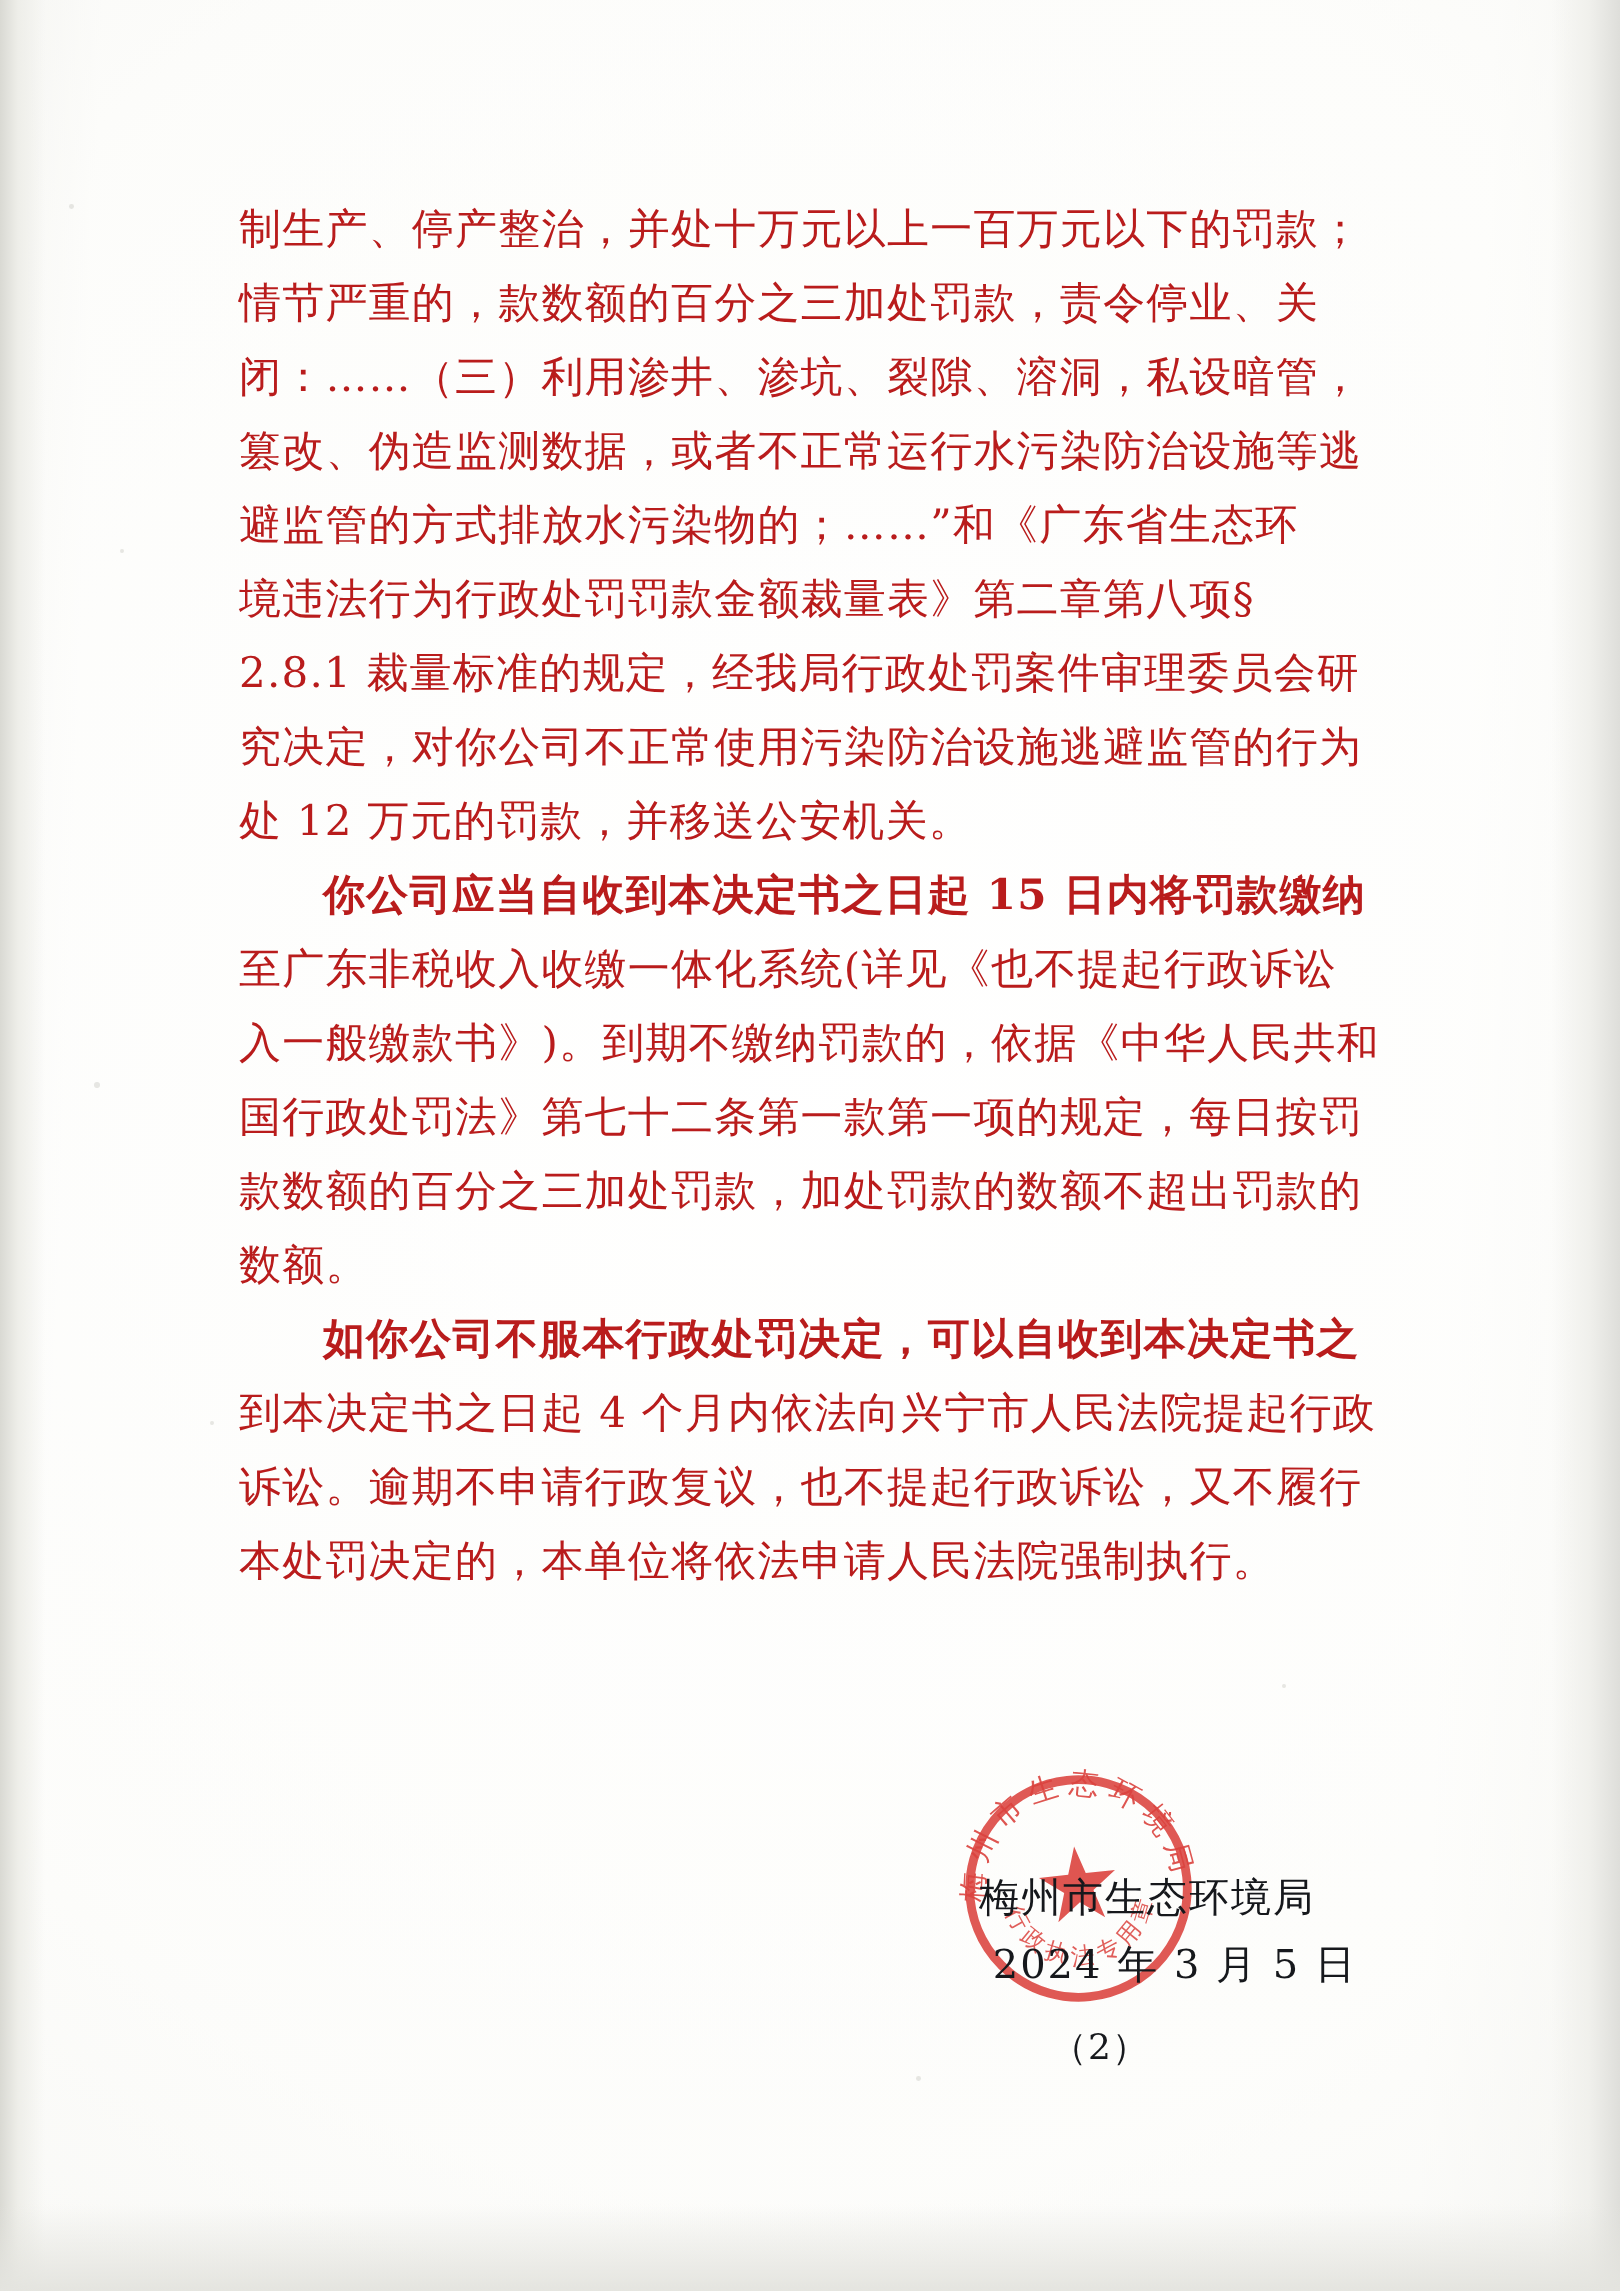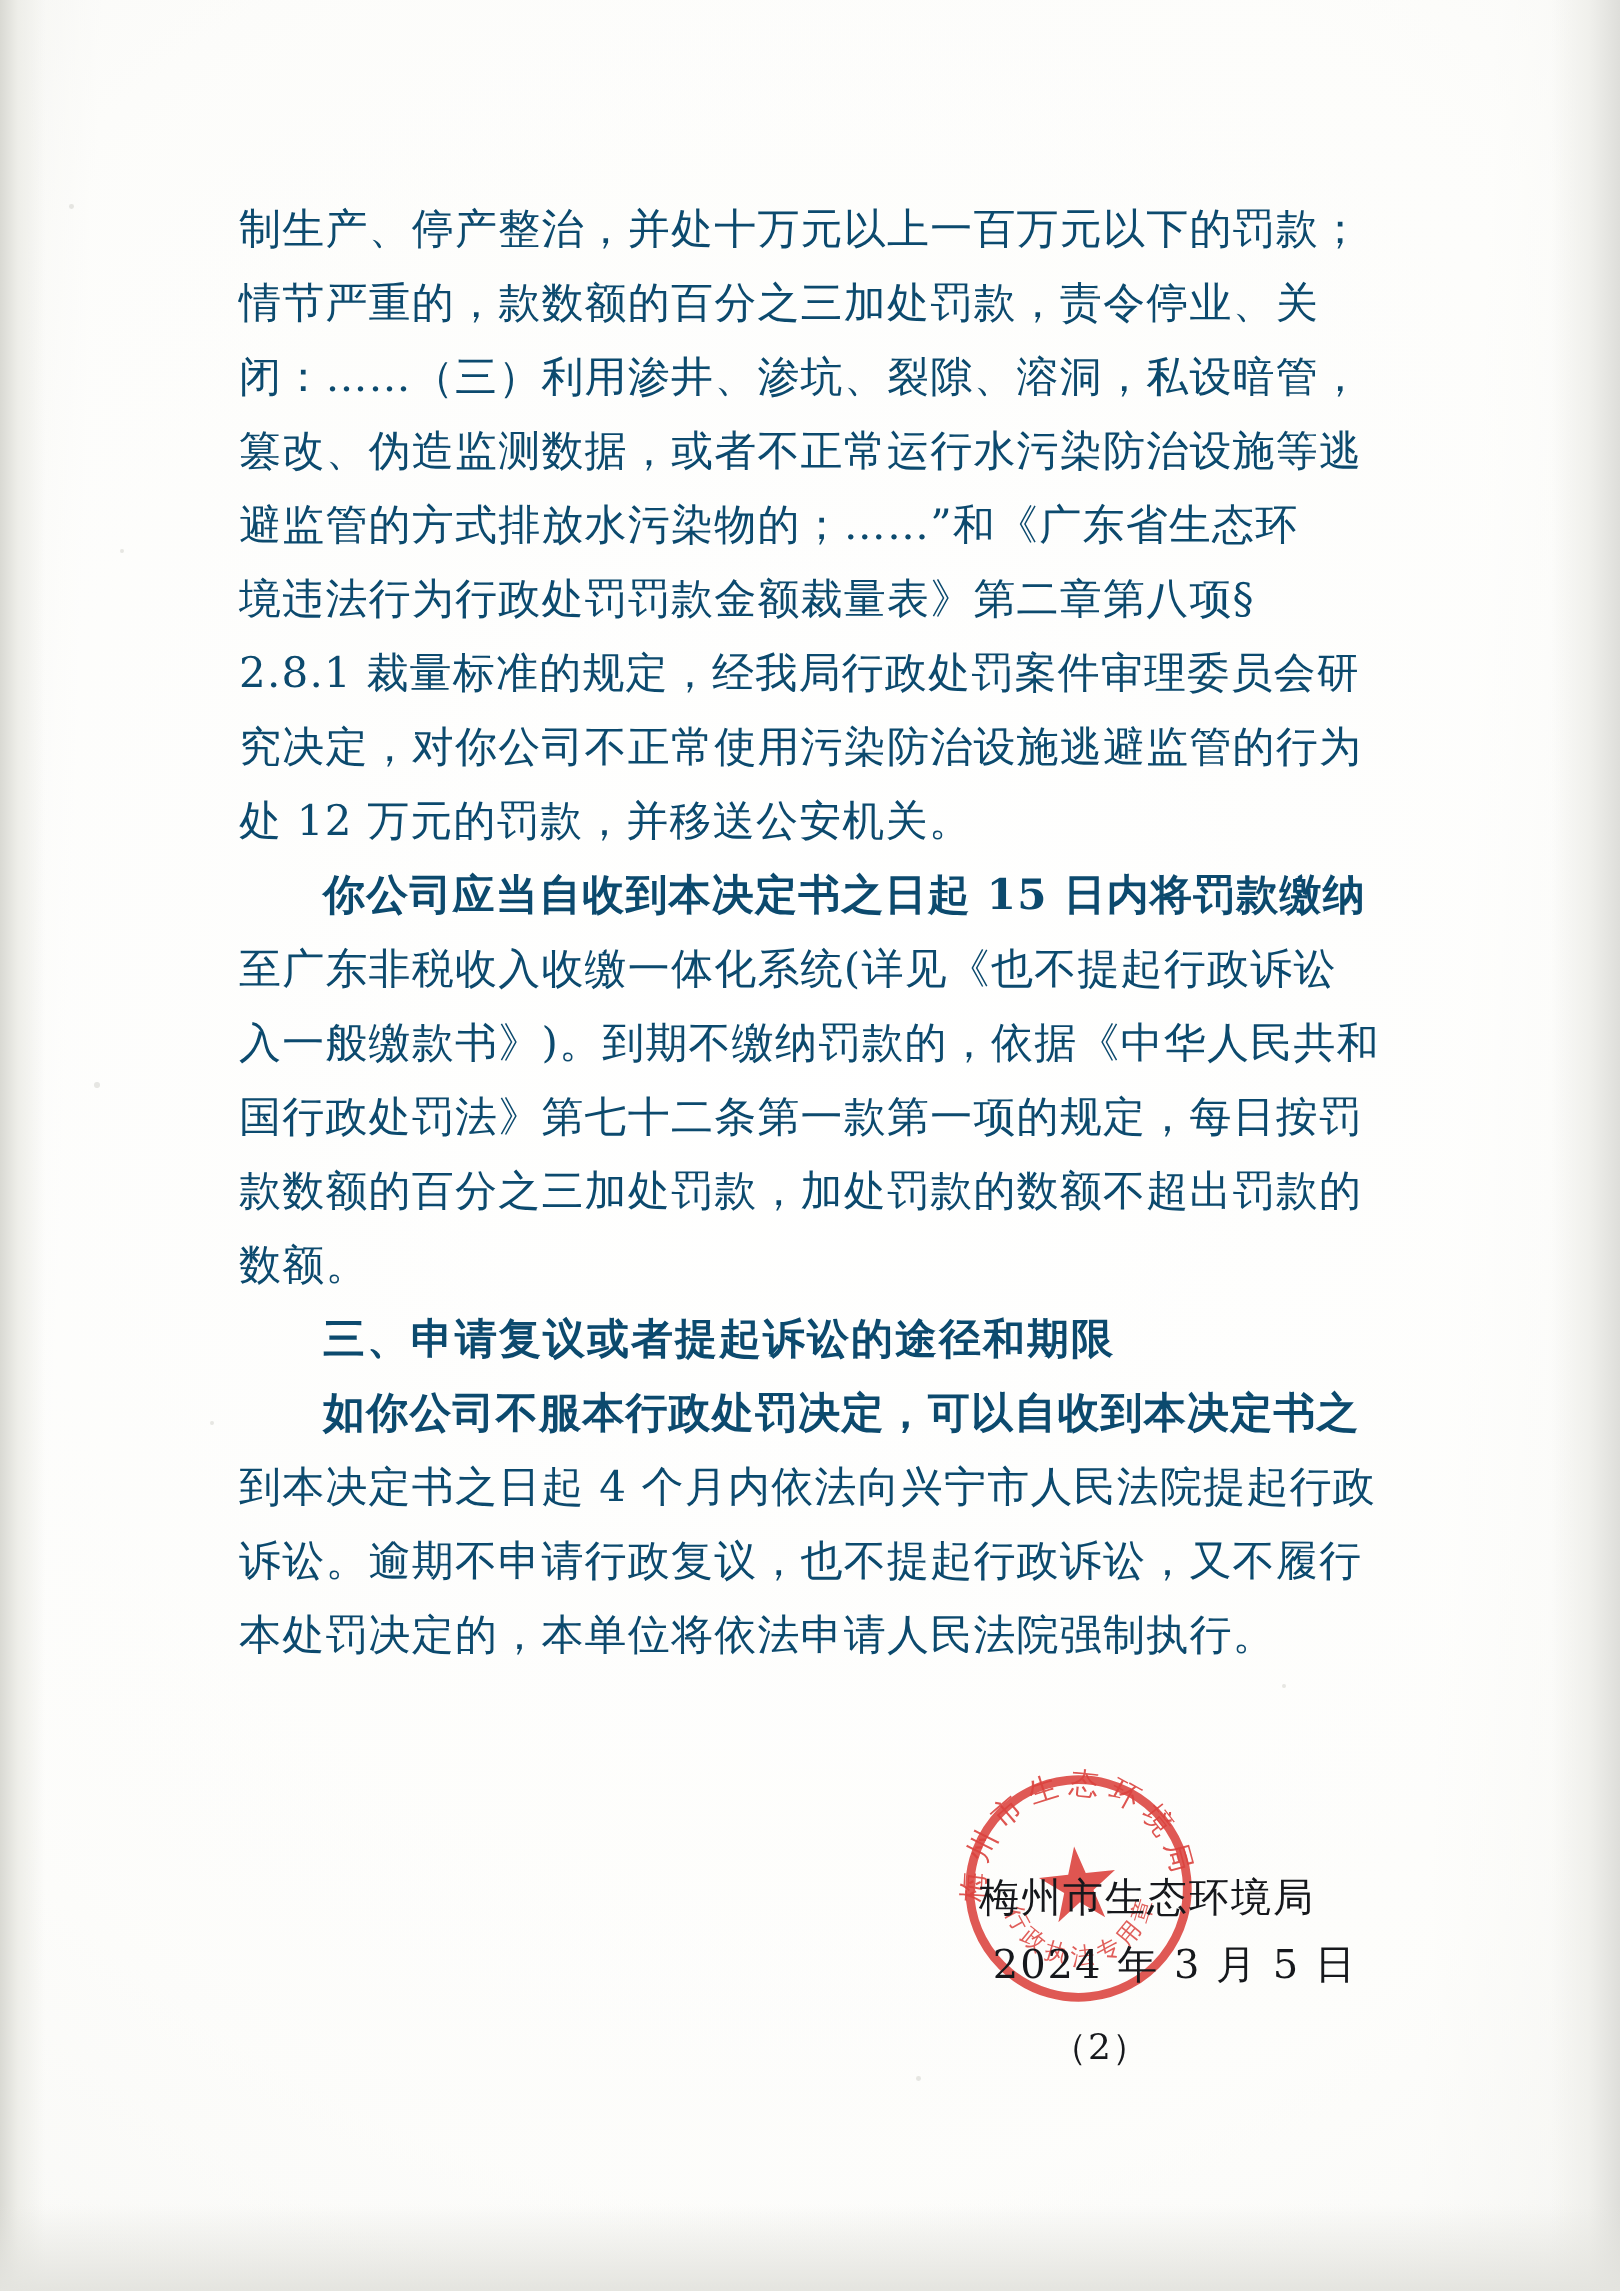--- a/index.html
+++ b/index.html
@@ -46,21 +46,21 @@
   #body-text {
     position:absolute;
     left:239px; top:192px;
     width:1157px;
   }
   .ln {
     font-family:"DejaVu Serif", serif;
     font-size:42px;
     line-height:74px;
     letter-spacing:1.2px;
-    color:#0c4a6e;
+    color:#b91c1c;
     white-space:pre;
     text-rendering:geometricPrecision;
   }
   .ln.indent { text-indent:84px;font-weight:bold; }
   .ln.heading {
     font-weight:bold;
     text-indent:84px;
     letter-spacing:2px;
   }
 
@@ -131,21 +131,20 @@
       <div class="ln">境违法行为行政处罚罚款金额裁量表》第二章第八项§</div>
       <div class="ln">2.8.1 裁量标准的规定，经我局行政处罚案件审理委员会研</div>
       <div class="ln">究决定，对你公司不正常使用污染防治设施逃避监管的行为</div>
       <div class="ln">处 12 万元的罚款，并移送公安机关。</div>
       <div class="ln indent">你公司应当自收到本决定书之日起 15 日内将罚款缴纳</div>
       <div class="ln">至广东非税收入收缴一体化系统(详见《也不提起行政诉讼</div>
       <div class="ln">入一般缴款书》)。到期不缴纳罚款的，依据《中华人民共和</div>
       <div class="ln">国行政处罚法》第七十二条第一款第一项的规定，每日按罚</div>
       <div class="ln">款数额的百分之三加处罚款，加处罚款的数额不超出罚款的</div>
       <div class="ln">数额。</div>
-      <div class="ln heading">三、申请复议或者提起诉讼的途径和期限</div>
       <div class="ln indent">如你公司不服本行政处罚决定，可以自收到本决定书之</div>
       <div class="ln">到本决定书之日起 4 个月内依法向兴宁市人民法院提起行政</div>
       <div class="ln">诉讼。逾期不申请行政复议，也不提起行政诉讼，又不履行</div>
       <div class="ln">本处罚决定的，本单位将依法申请人民法院强制执行。</div>
     </div>
 
   <div id="seal">
     <svg viewBox="0 0 250 250" xmlns="http://www.w3.org/2000/svg">
       <defs>
         <path id="arcTop" d="M 28,125 A 97,97 0 0 1 222,125" fill="none"></path>

